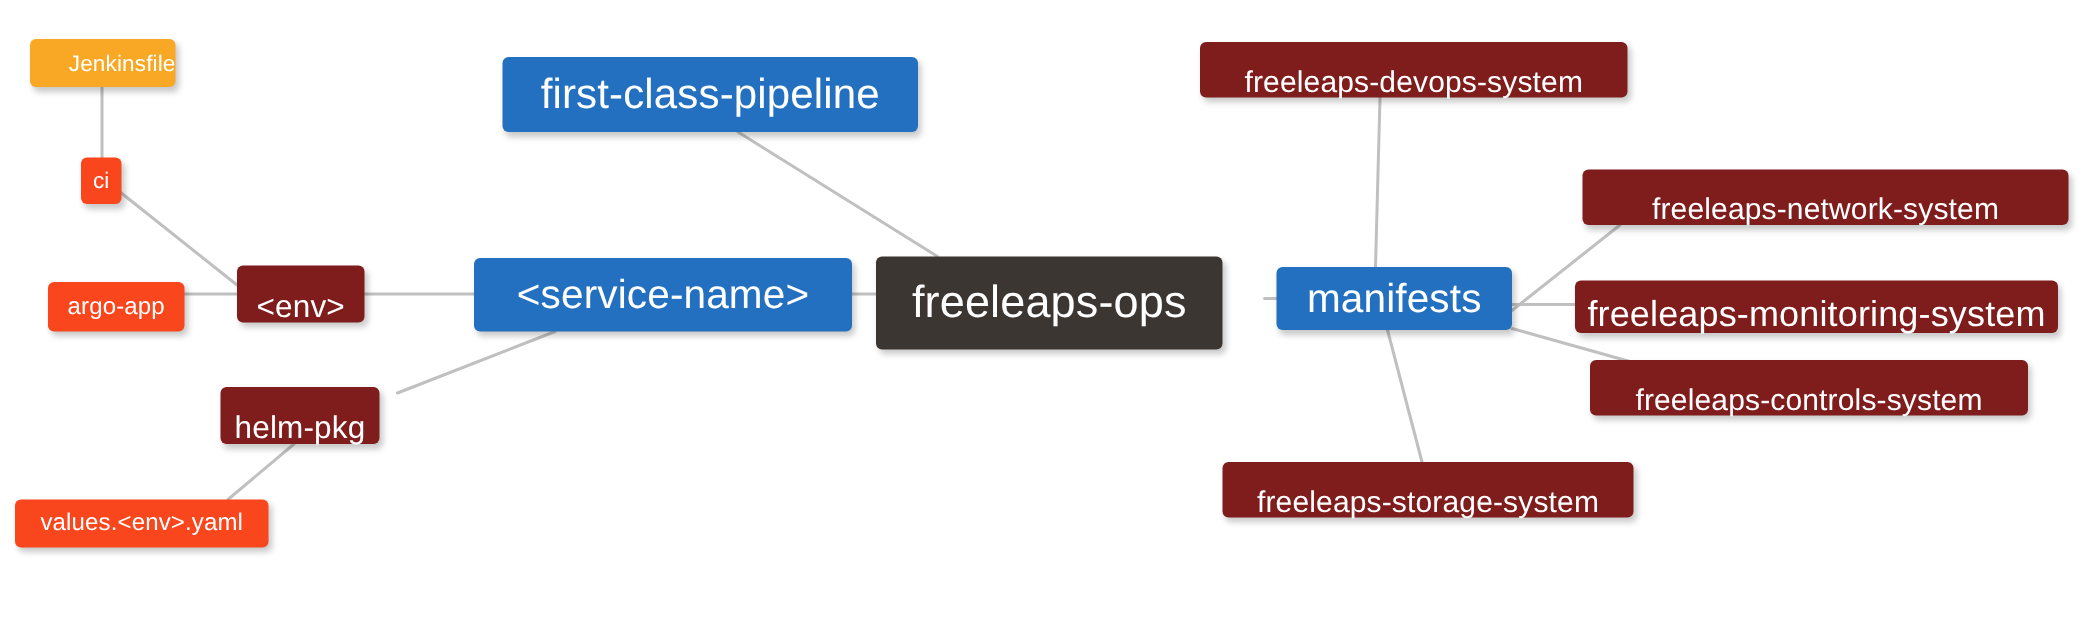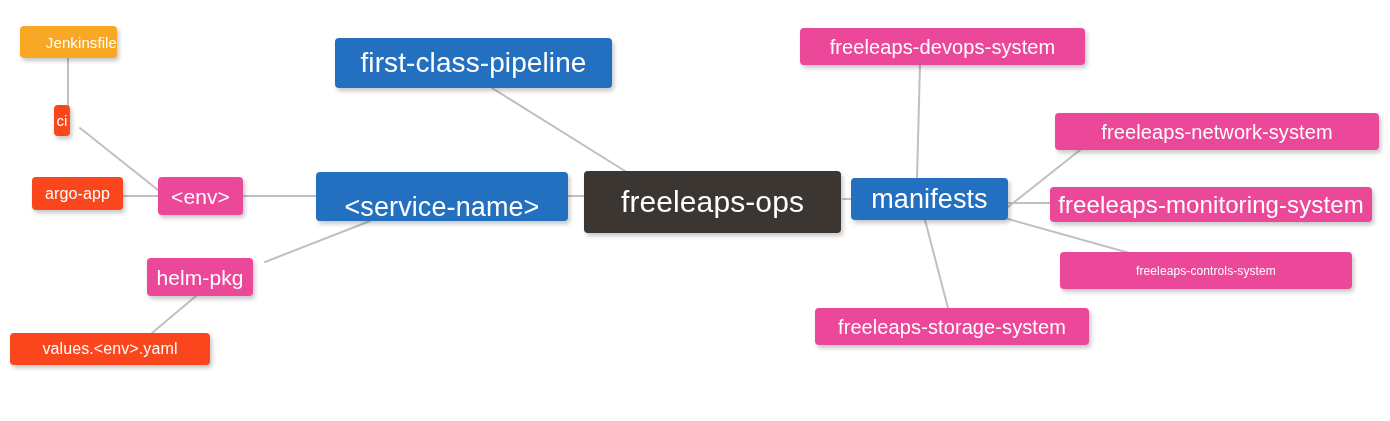--- a/index.html
+++ b/index.html
@@ -46,21 +46,21 @@
     letter-spacing: 0.1px;
     user-select: none;
   }
   .node-label {
     display: block;
     white-space: nowrap;
   }
   
   .c-root   { background: #3c3633; }
   .c-blue   { background: #2470c0; }
-  .c-green  { background: #ec4899; }
+  .c-green  { background: #7f1d1d; align-items: flex-end; }
   .c-red    { background: #f9461c; }
   .c-orange { background: #f9a825; justify-content: flex-end; }
 </style>
 </head>
 <body>
 
 <div id="mindmap">
   <svg id="edge-layer" width="1390" height="421" viewBox="0 0 1390 421">
       <line class="edge" x1="68" y1="58" x2="68" y2="105" stroke="#c0c0c0"></line>
       <line class="edge" x1="80" y1="128" x2="158" y2="190" stroke="#c0c0c0"></line>
@@ -74,56 +74,56 @@
       <line class="edge" x1="917" y1="178" x2="920" y2="65" stroke="#c0c0c0"></line>
       <line class="edge" x1="1008" y1="207" x2="1080" y2="150" stroke="#c0c0c0"></line>
       <line class="edge" x1="1008" y1="203" x2="1050" y2="203" stroke="#c0c0c0"></line>
       <line class="edge" x1="1008" y1="219" x2="1140" y2="256" stroke="#c0c0c0"></line>
       <line class="edge" x1="925" y1="220" x2="948" y2="308" stroke="#c0c0c0"></line>
     </svg>
   <div id="node-layer">
       <div class="node c-orange" style="left: 20px; top: 26px; width: 97px; height: 32px; font-size: 15px;">
         <span class="node-label">Jenkinsfile</span>
       </div>
-      <div class="node c-red" style="left: 54px; top: 105px; width: 16px; height: 31px; font-size: 15px;">
+      <div class="node c-red" style="left: 54px; top: 105px; width: 27px; height: 31px; font-size: 15px;">
         <span class="node-label">ci</span>
       </div>
-      <div class="node c-red" style="left: 32px; top: 177px; width: 91px; height: 33px; font-size: 16px;">
+      <div class="node c-red" style="left: 32px; top: 188px; width: 91px; height: 33px; font-size: 16px;">
         <span class="node-label">argo-app</span>
       </div>
       <div class="node c-green" style="left: 158px; top: 177px; width: 85px; height: 38px; font-size: 21px;">
         <span class="node-label">&lt;env&gt;</span>
       </div>
       <div class="node c-green" style="left: 147px; top: 258px; width: 106px; height: 38px; font-size: 21px;">
         <span class="node-label">helm-pkg</span>
       </div>
-      <div class="node c-red" style="left: 10px; top: 333px; width: 200px; height: 32px; font-size: 16px;">
+      <div class="node c-red" style="left: 10px; top: 333px; width: 169px; height: 32px; font-size: 16px;">
         <span class="node-label">values.&lt;env&gt;.yaml</span>
       </div>
       <div class="node c-blue" style="left: 315px; top: 38px; width: 277px; height: 50px; font-size: 28px; margin-left: 20px;">
         <span class="node-label">first-class-pipeline</span>
       </div>
-      <div class="node c-blue" style="left: 316px; top: 172px; width: 252px; height: 49px; font-size: 27px; align-items: flex-end;">
+      <div class="node c-blue" style="left: 316px; top: 172px; width: 252px; height: 49px; font-size: 27px;">
         <span class="node-label">&lt;service-name&gt;</span>
       </div>
-      <div class="node c-root" style="left: 584px; top: 171px; width: 257px; height: 62px; font-size: 30px;">
+      <div class="node c-root" style="left: 584px; top: 171px; width: 231px; height: 62px; font-size: 30px;">
         <span class="node-label">freeleaps-ops</span>
       </div>
       <div class="node c-blue" style="left: 851px; top: 178px; width: 157px; height: 42px; font-size: 27px;">
         <span class="node-label">manifests</span>
       </div>
       <div class="node c-green" style="left: 800px; top: 28px; width: 285px; height: 37px; font-size: 20px;">
         <span class="node-label">freeleaps-devops-system</span>
       </div>
       <div class="node c-green" style="left: 1055px; top: 113px; width: 324px; height: 37px; font-size: 20px;">
         <span class="node-label">freeleaps-network-system</span>
       </div>
       <div class="node c-green" style="left: 1050px; top: 187px; width: 322px; height: 35px; font-size: 24px;">
         <span class="node-label">freeleaps-monitoring-system</span>
       </div>
-      <div class="node c-green" style="left: 1060px; top: 252px; width: 292px; height: 37px; font-size: 12px;">
+      <div class="node c-green" style="left: 1060px; top: 240px; width: 292px; height: 37px; font-size: 20px;">
         <span class="node-label">freeleaps-controls-system</span>
       </div>
       <div class="node c-green" style="left: 815px; top: 308px; width: 274px; height: 37px; font-size: 20px;">
         <span class="node-label">freeleaps-storage-system</span>
       </div>
     </div>
 </div>
 
 </body></html>

